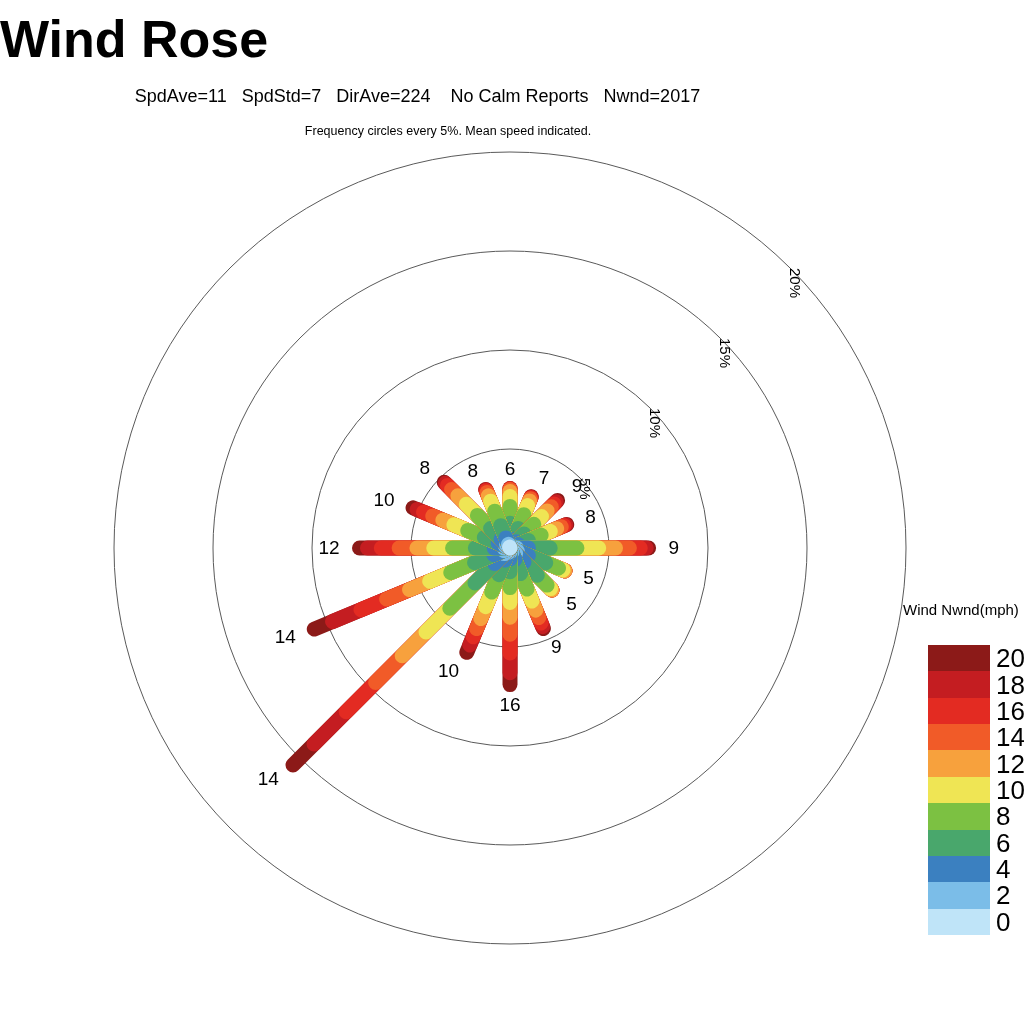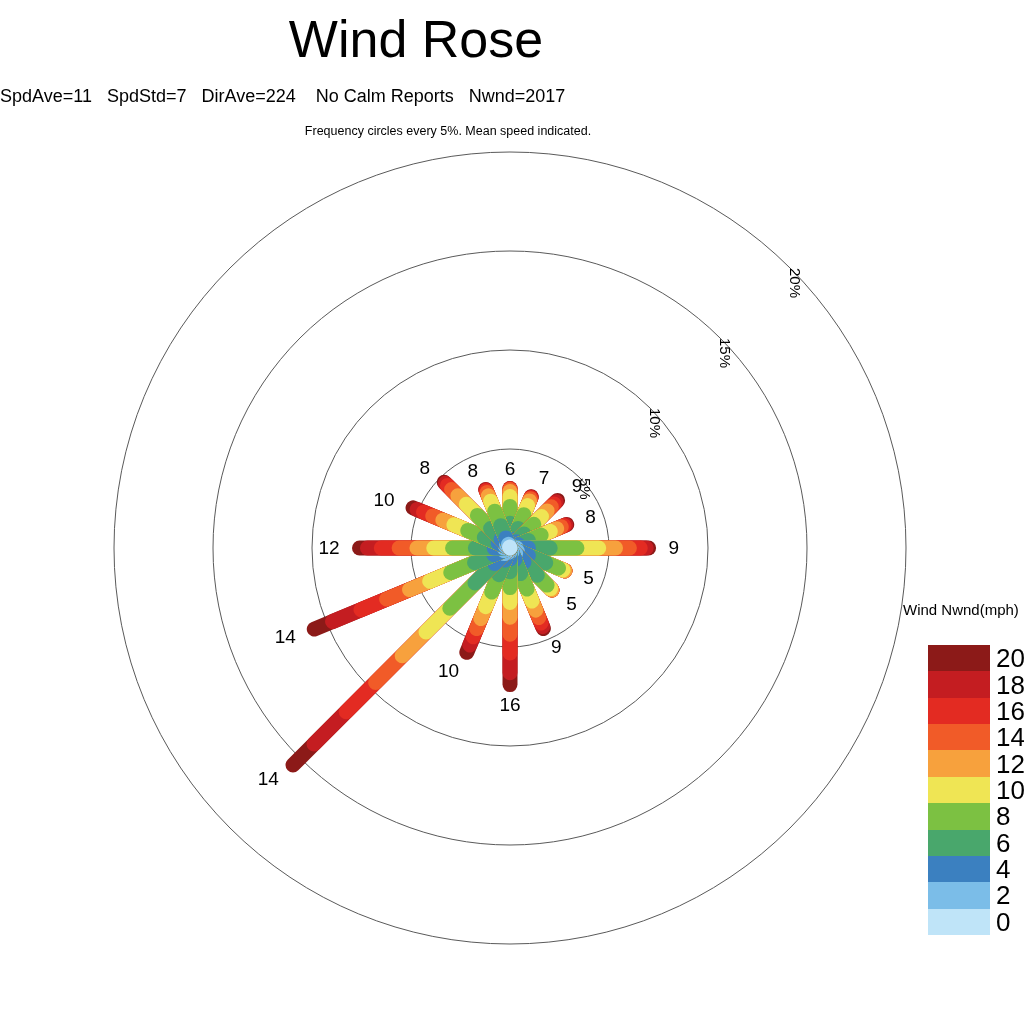--- a/index.html
+++ b/index.html
@@ -9,27 +9,27 @@
     background:#ffffff;
     font-family:"Liberation Sans", sans-serif;
     color:#000;
     overflow:hidden;
     position:relative;
   }
   #root{position:absolute;inset:0;}
 
   .title{
     position:absolute;top:8px;left:0;width:832px;
-    text-align:center;
-    font-size:52px;font-weight:400;letter-spacing:0px;
+    text-align:left;
+    font-size:52px;font-weight:700;letter-spacing:0px;
     line-height:62px;
   }
   .stats{
     position:absolute;top:84px;left:0;width:835px;
-    font-size:18px;line-height:24px;
+    text-align:center;font-size:18px;line-height:24px;
     white-space:pre;
   }
   .note{
     position:absolute;top:122px;left:0;width:896px;
     text-align:center;font-size:12.5px;line-height:18px;
   }
 
   svg.rose{position:absolute;left:0;top:0;width:1024px;height:1024px;}
   .ringline{fill:none;stroke:#5a5a5a;stroke-width:1;}
   .ringlbl{font-family:"Liberation Sans",sans-serif;font-size:15px;fill:#000;}

